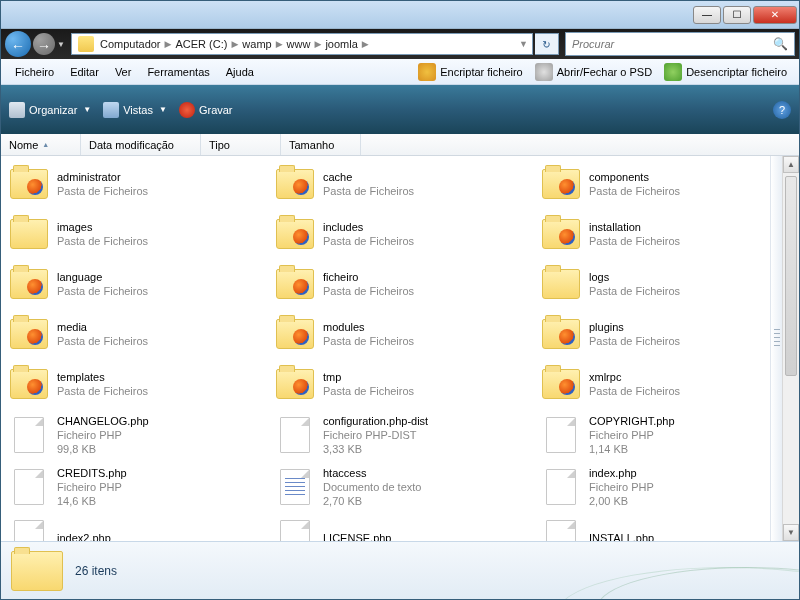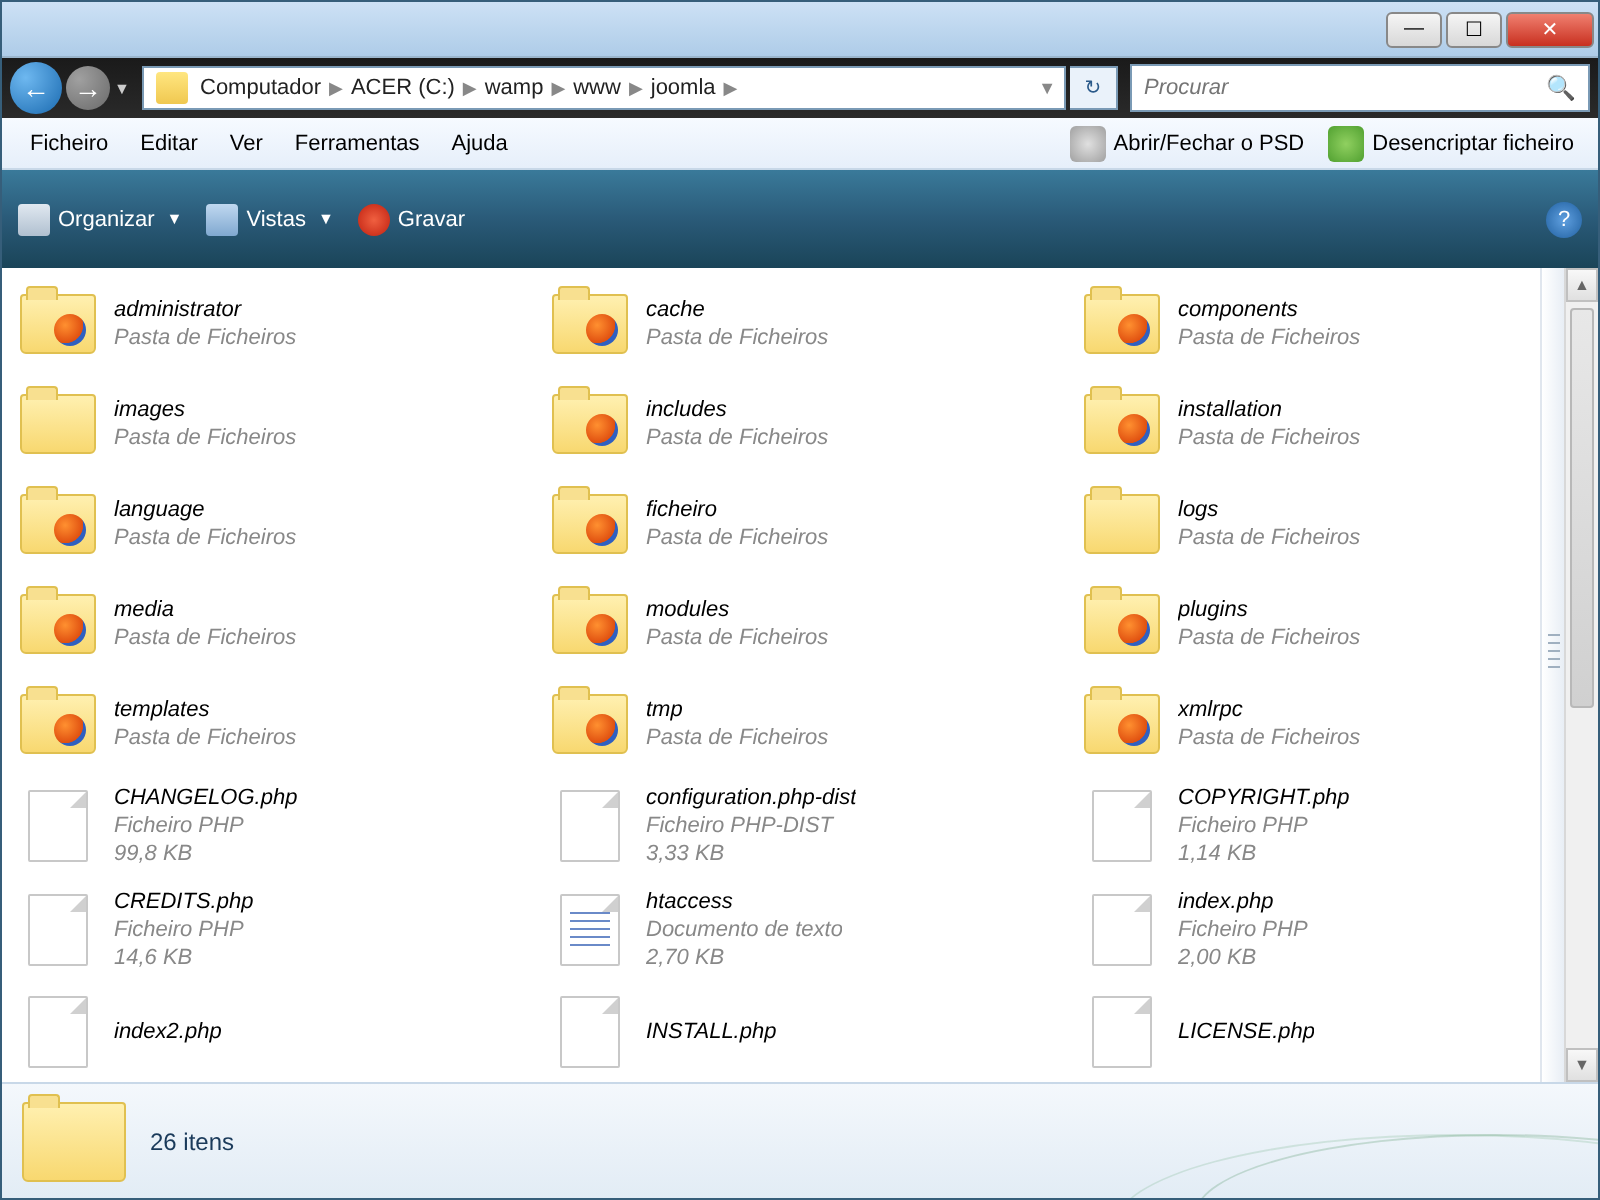--- a/index.html
+++ b/index.html
@@ -69,21 +69,21 @@
 .right-strip { position: absolute; right: 17px; top: 0; bottom: 0; width: 12px; background: linear-gradient(90deg,#fff,#e8eef5); border-left: 1px solid #e0e6ee; }
 .right-strip .grip { position: absolute; top: 45%; left: 3px; width: 6px; height: 20px; background: repeating-linear-gradient(#a0b0c0 0 1px, transparent 1px 4px); cursor: pointer; }
 
 .statusbar { height: 58px; background: linear-gradient(#f4f8fc,#e2ecf5); border-top: 1px solid #c8d8e8; display: flex; align-items: center; padding: 20px 10px; gap: 12px; position: relative; overflow: hidden; }
 .status-icon .folder-ic { width: 52px; height: 40px; }
 .status-text { font-size: 12px; color: #1a3a5a; }
 .swoosh { position: absolute; right: -40px; bottom: -20px; width: 260px; height: 120px; }
 .swoosh::before, .swoosh::after { content: ""; position: absolute; border: 1px solid rgba(100,160,120,0.3); border-radius: 50%; width: 300px; height: 80px; right: -60px; bottom: -30px; }
 .swoosh::after { width: 340px; height: 90px; bottom: -40px; border-color: rgba(120,180,140,0.25); }
 
-.items-grid { max-height: 380px; font-style: italic; }
+.items-grid { max-height: 380px; }
 </style>
 </head>
 <body>
 
 <div class="window">
 
   <div class="titlebar">
     <div class="win-btn">—</div>
     <div class="win-btn">☐</div>
     <div class="win-btn close">✕</div>
@@ -116,20 +116,24 @@
   </div>
 
   <div class="menubar">
     <div class="menu-item"><span>Ficheiro</span></div>
     <div class="menu-item"><span>Editar</span></div>
     <div class="menu-item"><span>Ver</span></div>
     <div class="menu-item"><span>Ferramentas</span></div>
     <div class="menu-item"><span>Ajuda</span></div>
     <div class="spacer"></div>
     <div class="menu-btn">
+        <div class="mi lock"></div>
+        <span>Encriptar ficheiro</span>
+      </div>
+    <div class="menu-btn">
         <div class="mi psd"></div>
         <span>Abrir/Fechar o PSD</span>
       </div>
     <div class="menu-btn">
         <div class="mi unlock"></div>
         <span>Desencriptar ficheiro</span>
       </div>
   </div>
 
   <div class="toolbar">
@@ -144,20 +148,29 @@
         <span class="tb-drop">▼</span>
       </div>
     <div class="tb-btn">
         <div class="tb-icon burn"></div>
         <span>Gravar</span>
       </div>
     <div class="spacer"></div>
     <div class="help-icon">?</div>
   </div>
 
+  <div class="columns">
+    <div class="col" style="width:80px">
+        <span>Nome</span>
+        <span class="sort">▲</span>
+      </div>
+    <div class="col" style="width:120px">Data modificação</div>
+    <div class="col" style="width:80px">Tipo</div>
+    <div class="col" style="width:80px">Tamanho</div>
+  </div>
 
   <div class="content">
     <div class="items-grid" id="items-grid">
         <div class="item">
           <div class="item-icon">
             <div class="folder-ic ff"></div>
           </div>
           <div class="item-text">
             <div class="item-name">administrator</div>
             <div class="item-sub">Pasta de Ficheiros</div>
@@ -356,30 +369,30 @@
           <div class="item-text">
             <div class="item-name">index2.php</div>
             <div class="item-sub"></div>
           </div>
         </div>
         <div class="item">
           <div class="item-icon">
             <div class="file-ic"></div>
           </div>
           <div class="item-text">
+            <div class="item-name">LICENSE.php</div>
+            <div class="item-sub"></div>
+          </div>
+        </div>
+        <div class="item">
+          <div class="item-icon">
+            <div class="file-ic"></div>
+          </div>
+          <div class="item-text">
             <div class="item-name">INSTALL.php</div>
-            <div class="item-sub"></div>
-          </div>
-        </div>
-        <div class="item">
-          <div class="item-icon">
-            <div class="file-ic"></div>
-          </div>
-          <div class="item-text">
-            <div class="item-name">LICENSE.php</div>
             <div class="item-sub"></div>
           </div>
         </div>
       </div>
     <div class="right-strip">
         <div class="grip"></div>
       </div>
     <div class="content-scroll">
       <div class="scroll-btn">▲</div>
       <div class="scroll-thumb"></div>

